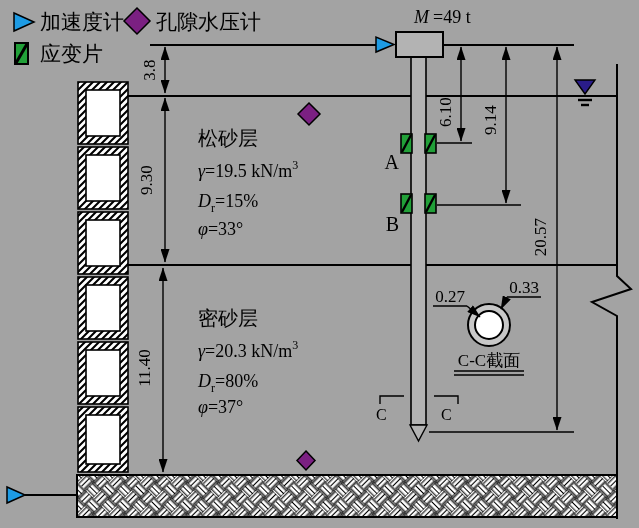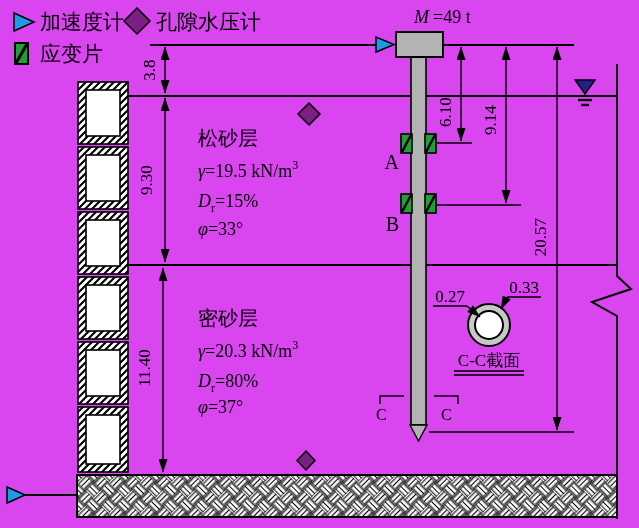--- a/index.html
+++ b/index.html
@@ -1,16 +1,16 @@
 <!DOCTYPE html>
 <html><head>
 <meta charset="utf-8">
 <style>
   html,body{margin:0;padding:0;background:#fff;}
-  #stage{position:relative;width:639px;height:528px;background:#d946ef;overflow:hidden;}
+  #stage{position:relative;width:639px;height:528px;background:#a3a3a3;overflow:hidden;}
   svg{position:absolute;left:0;top:0;}
   .t{font-family:"Liberation Serif","DejaVu Serif",serif;fill:#000;}
   .it{font-style:italic;}
   .leg{font-size:21px;}
   .soil{font-size:20px;}
   .frm{font-size:18px;}
   .dim{font-size:17px;}
   .sm{font-size:12px;}
   .mass{font-size:18px;}
   .sec{font-size:17px;}

